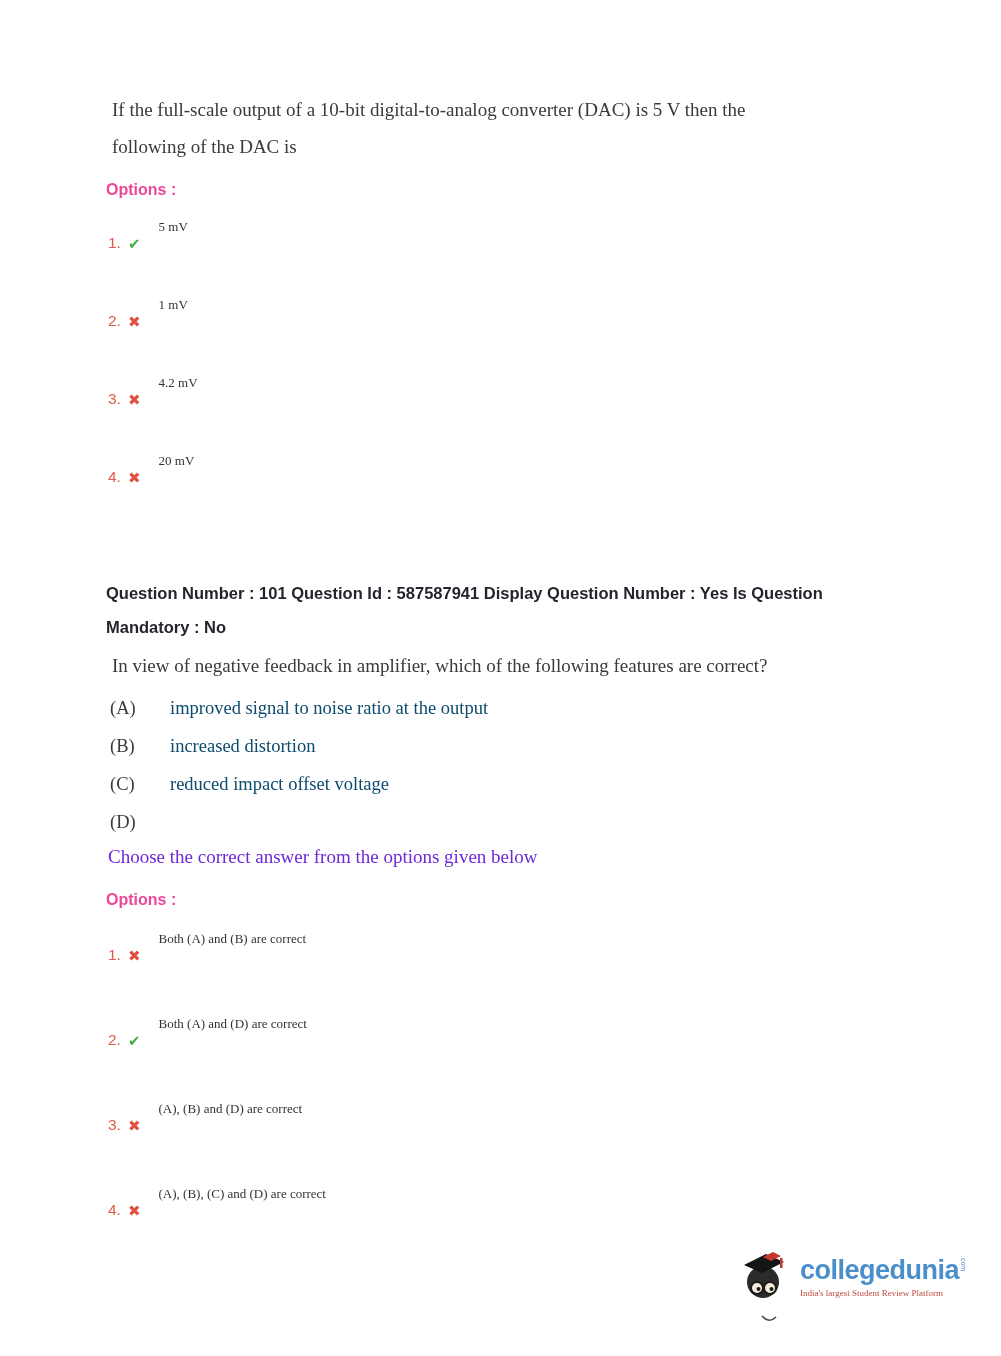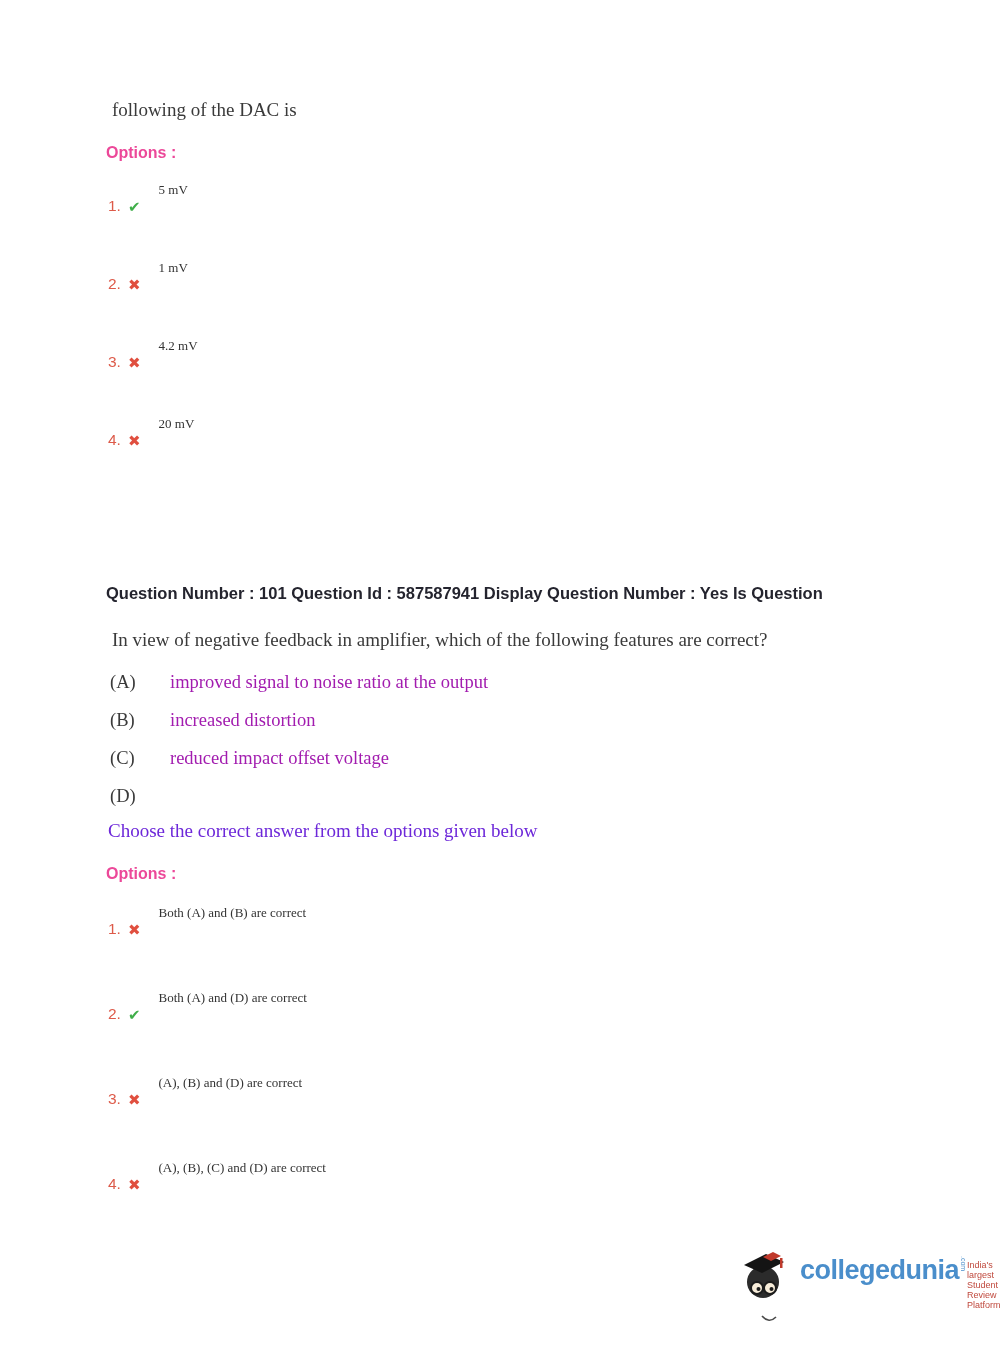--- a/index.html
+++ b/index.html
@@ -77,70 +77,71 @@
   }
 
   .sub-options { margin: 10px 0 0 4px; }
   .sub-option-row {
     display: flex;
     gap: 26px;
     font-size: 18.5px;
     line-height: 38px;
   }
   .sub-option-label { min-width: 34px; color: #3a3a3a; }
-  .sub-option-text { color: #a21caf; }
+  .sub-option-text { color: #0c4a6e; }
 
   .instruction {
     margin: 2px 0 0 2px;
     font-size: 19px;
     line-height: 27px;
     color: #6d28d9;
   }
 
   
   .footer {
     position: absolute;
     left: 736px;
     top: 1248px;
     width: 240px;
   }
   .brand-row { display: flex; align-items: flex-start; gap: 8px; }
   .mascot { flex: 0 0 auto; }
-  .brand-text-col { display: flex; flex-direction: row; padding-top: 8px; }
+  .brand-text-col { display: flex; flex-direction: column; padding-top: 8px; }
   .brand-line { display: flex; align-items: flex-start; }
   .brand-name {
     font-family: "Liberation Sans", "DejaVu Sans", sans-serif;
     font-size: 27px;
     font-weight: 600;
     letter-spacing: -0.5px;
     color: #4a8ecb;
     line-height: 28px;
   }
   .brand-suffix {
     font-family: "Liberation Sans", "DejaVu Sans", sans-serif;
     writing-mode: vertical-rl;
     font-size: 7px;
     color: #4a8ecb;
     margin-left: 1px;
     line-height: 1;
   }
   .brand-tagline {
     margin-top: 4px;
-    font-family: Liberation Sans, sans-serif;
+    font-family: Liberation Serif, serif;
     font-size: 9px;
     color: #c04a3e;
   }
   .swoosh { position: absolute; left: 24px; top: 66px; }
 </style>
 </head>
 <body>
 
 <div class="page">
 
   <section class="question-block qb-100">
+    <p class="q-line">If the full-scale output of a 10-bit digital-to-analog converter (DAC) is 5 V then the</p>
     <p class="q-line">following of the DAC is</p>
     <p class="options-label">Options :</p>
 
     <div class="option-list">
       <div class="option-row">
         <span class="opt-head">
           <span>1.</span>
           <span class="opt-icon correct">✔</span>
         </span>
         <span class="opt-text">5 mV</span>
@@ -164,21 +165,22 @@
           <span>4.</span>
           <span class="opt-icon wrong">✖</span>
         </span>
         <span class="opt-text">20 mV</span>
       </div>
     </div>
   </section>
 
   <section class="question-block qb-101">
     <p class="meta-line">Question Number : 101 Question Id : 587587941 Display Question Number : Yes Is Question</p>
-    <p class="q-line" style="margin-top:16px">In view of negative feedback in amplifier, which of the following features are correct?</p>
+    <p class="meta-line">Mandatory : No</p>
+    <p class="q-line" style="margin-top:8px">In view of negative feedback in amplifier, which of the following features are correct?</p>
 
     <div class="sub-options">
       <div class="sub-option-row">
         <span class="sub-option-label">(A)</span>
         <span class="sub-option-text">improved signal to noise ratio at the output</span>
       </div>
       <div class="sub-option-row">
         <span class="sub-option-label">(B)</span>
         <span class="sub-option-text">increased distortion</span>
       </div>

